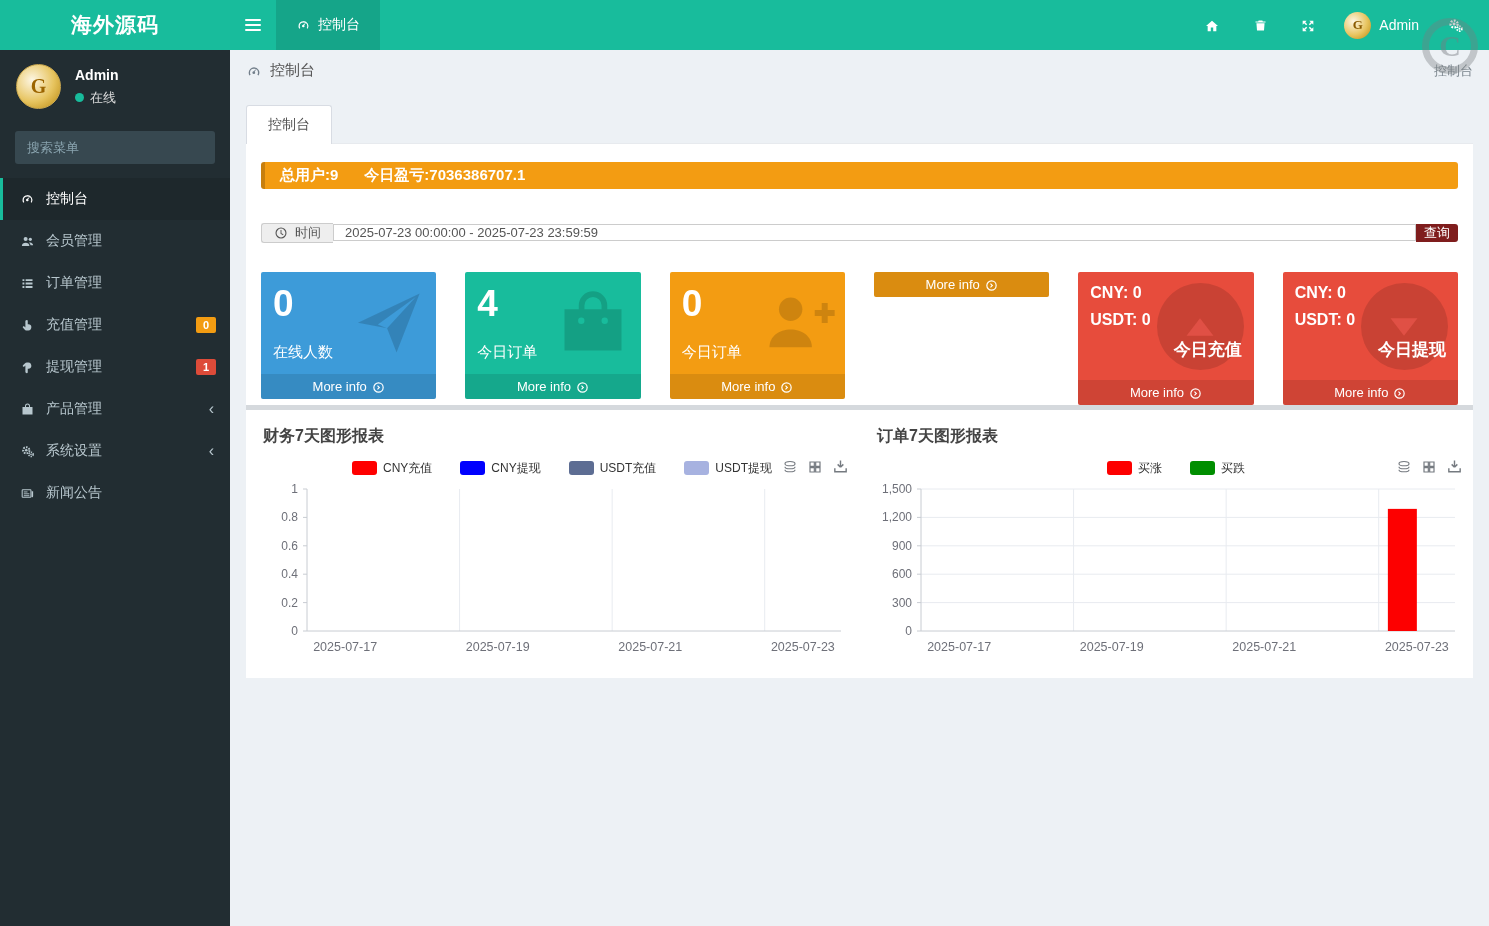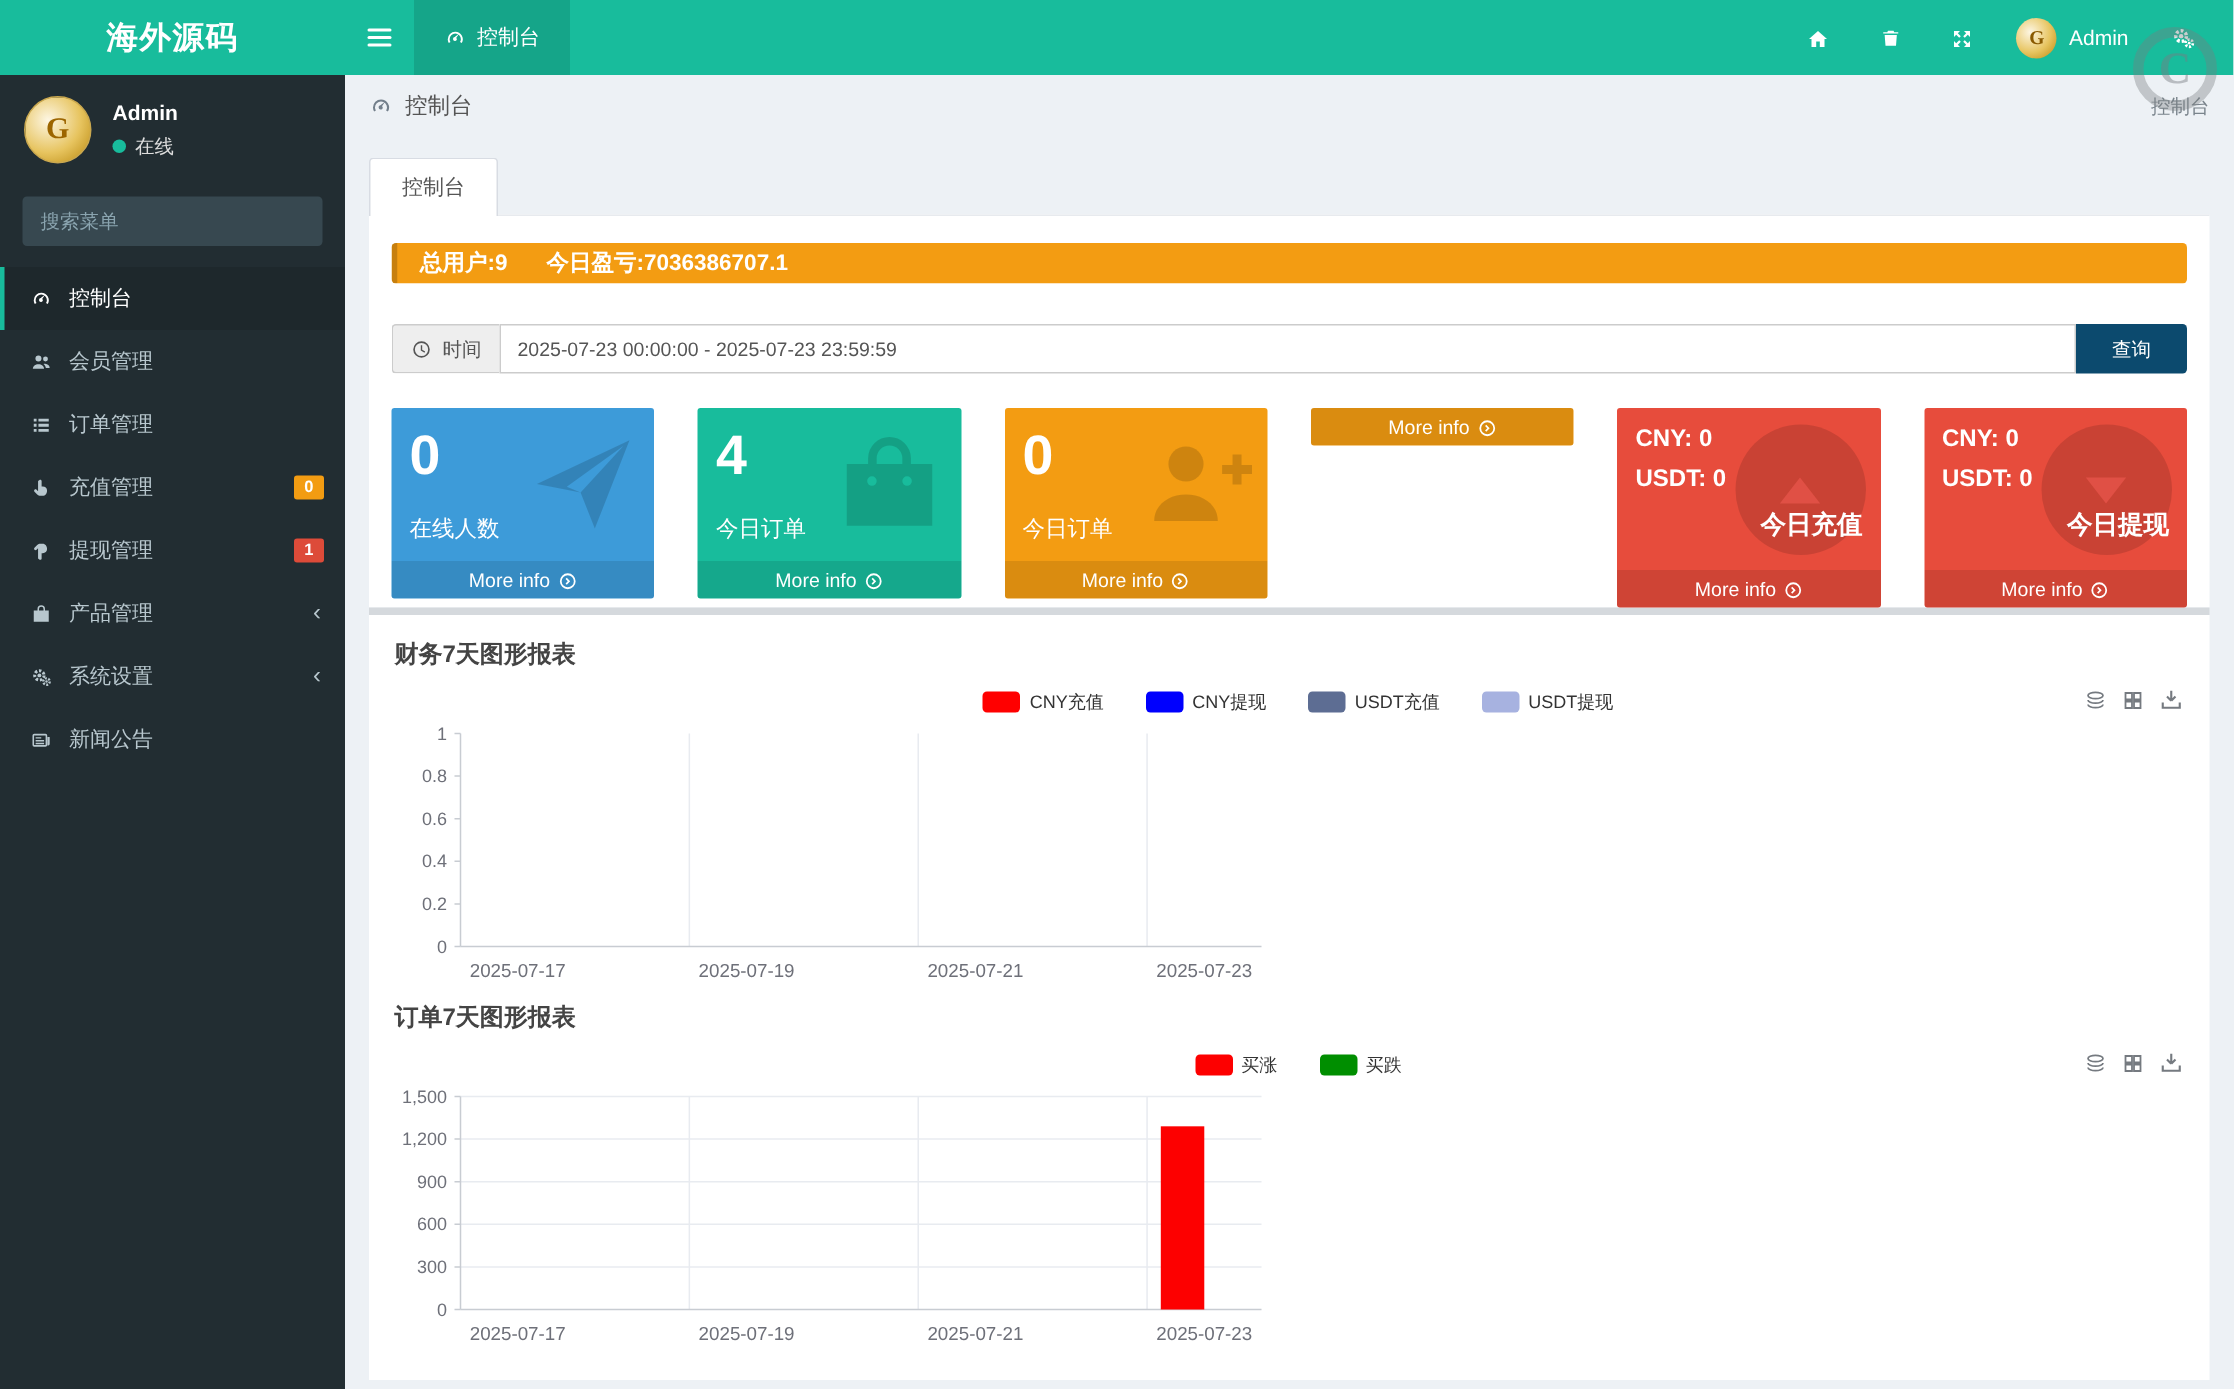--- a/index.html
+++ b/index.html
@@ -46,40 +46,40 @@
   .ch-right { color:#7a848c; font-size:13px; }
   .tabs-row { padding:16px 16px 0 16px; }
   .tab-item { display:inline-block; background:#fff; border:1px solid #d8dce3; border-bottom:none; border-radius:3px 3px 0 0; padding:10px 21px; font-size:14px; color:#555; cursor:pointer; position:relative; top:1px; }
 
   .panel { background:#fff; margin:0 16px; }
   .panel-top { padding:18px 15px 0 15px; border-top:1px solid #e7eaee; }
   .section-gap { height:5px; background:#d5d9dd; margin:0 16px; }
 
   .banner { background:#f39c12; border-left:4px solid rgba(0,0,0,0.18); border-radius:3px; color:#fff; font-weight:bold; font-size:15px; height:27px; display:flex; align-items:center; gap:26px; padding:0 15px; }
 
-  .filter-row { display:flex; margin-top:27px; height:33px; }
+  .filter-row { display:flex; margin-top:27px; height:33px;align-items:center; }
   .filter-addon { display:flex; align-items:center; gap:7px; background:#eee; border:1px solid #ccc; border-right:none; border-radius:3px 0 0 3px; padding:0 12px; font-size:13px; color:#555; }
   .filter-input { flex:1; border:1px solid #ccc; padding:0 11px; font-size:13px; color:#555; outline:none; font-family:inherit; }
-  .filter-btn { background:#0c4a6e; color:#fff; border:none; border-radius:0 3px 3px 0; padding:0 24px; font-size:13px; cursor:pointer; font-family:inherit; }
+  .filter-btn { background:#7f1d1d; color:#fff; border:none; border-radius:0 3px 3px 0; padding:0 8px; font-size:13px; cursor:pointer; font-family:inherit; }
 
   .boxes-row { display:flex; gap:29px; margin-top:23px; align-items:flex-start; }
   .small-box { flex:1; border-radius:2px; color:#fff; position:relative; overflow:hidden; }
   .sb-body { padding:12px 12px 10px 12px; position:relative; z-index:1; }
   .sb-num { font-size:37px; font-weight:bold; line-height:1.1; }
   .sb-label { font-size:15px; margin-top:18px; }
   .sb-line { font-size:16px; font-weight:bold; margin-bottom:9px; }
   .sb-label-lg { font-size:17px; font-weight:bold; margin-top:2px;text-align:right; }
   .sb-bigicon { position:absolute; right:10px; top:12px; color:rgba(0,0,0,0.15); z-index:0; }
   .sb-circle { position:absolute; right:10px; top:11px; width:87px; height:87px; border-radius:50%; background:rgba(0,0,0,0.13); display:flex; align-items:center; justify-content:center; z-index:0; }
   .sb-footer { display:block; background:rgba(0,0,0,0.1); color:#fff; text-align:center; font-size:13px; padding:5px 0; cursor:pointer; position:relative; z-index:1; }
   .sb-footer .ico { margin-left:5px; }
 
   
   .panel-charts { padding:10px 3px 16px 3px; }
-  .charts-row { display:flex;flex-direction:column; }
+  .charts-row { display:flex; }
   .chart-half { flex:1; padding:0 12px; position:relative; }
   .chart-title { font-size:16px; font-weight:bold; color:#444; margin:6px 0 10px 2px; }
   .legend-row { position:relative; height:22px; margin-bottom:2px; }
   .legend-items { display:flex; justify-content:center; gap:16px; align-items:center; height:100%; }
   .legend-item { display:flex; align-items:center; gap:6px; cursor:pointer;margin-left:12px; }
   .legend-swatch { width:25px; height:14px; border-radius:3px; display:inline-block; }
   .legend-label { font-size:12px; color:#333; }
   .toolbox { position:absolute; right:2px; top:0; display:flex; gap:9px; color:#757a80; align-items:center; }
   .toolbox .tb { cursor:pointer; }
   svg text { font-family:"Liberation Sans", sans-serif; }

